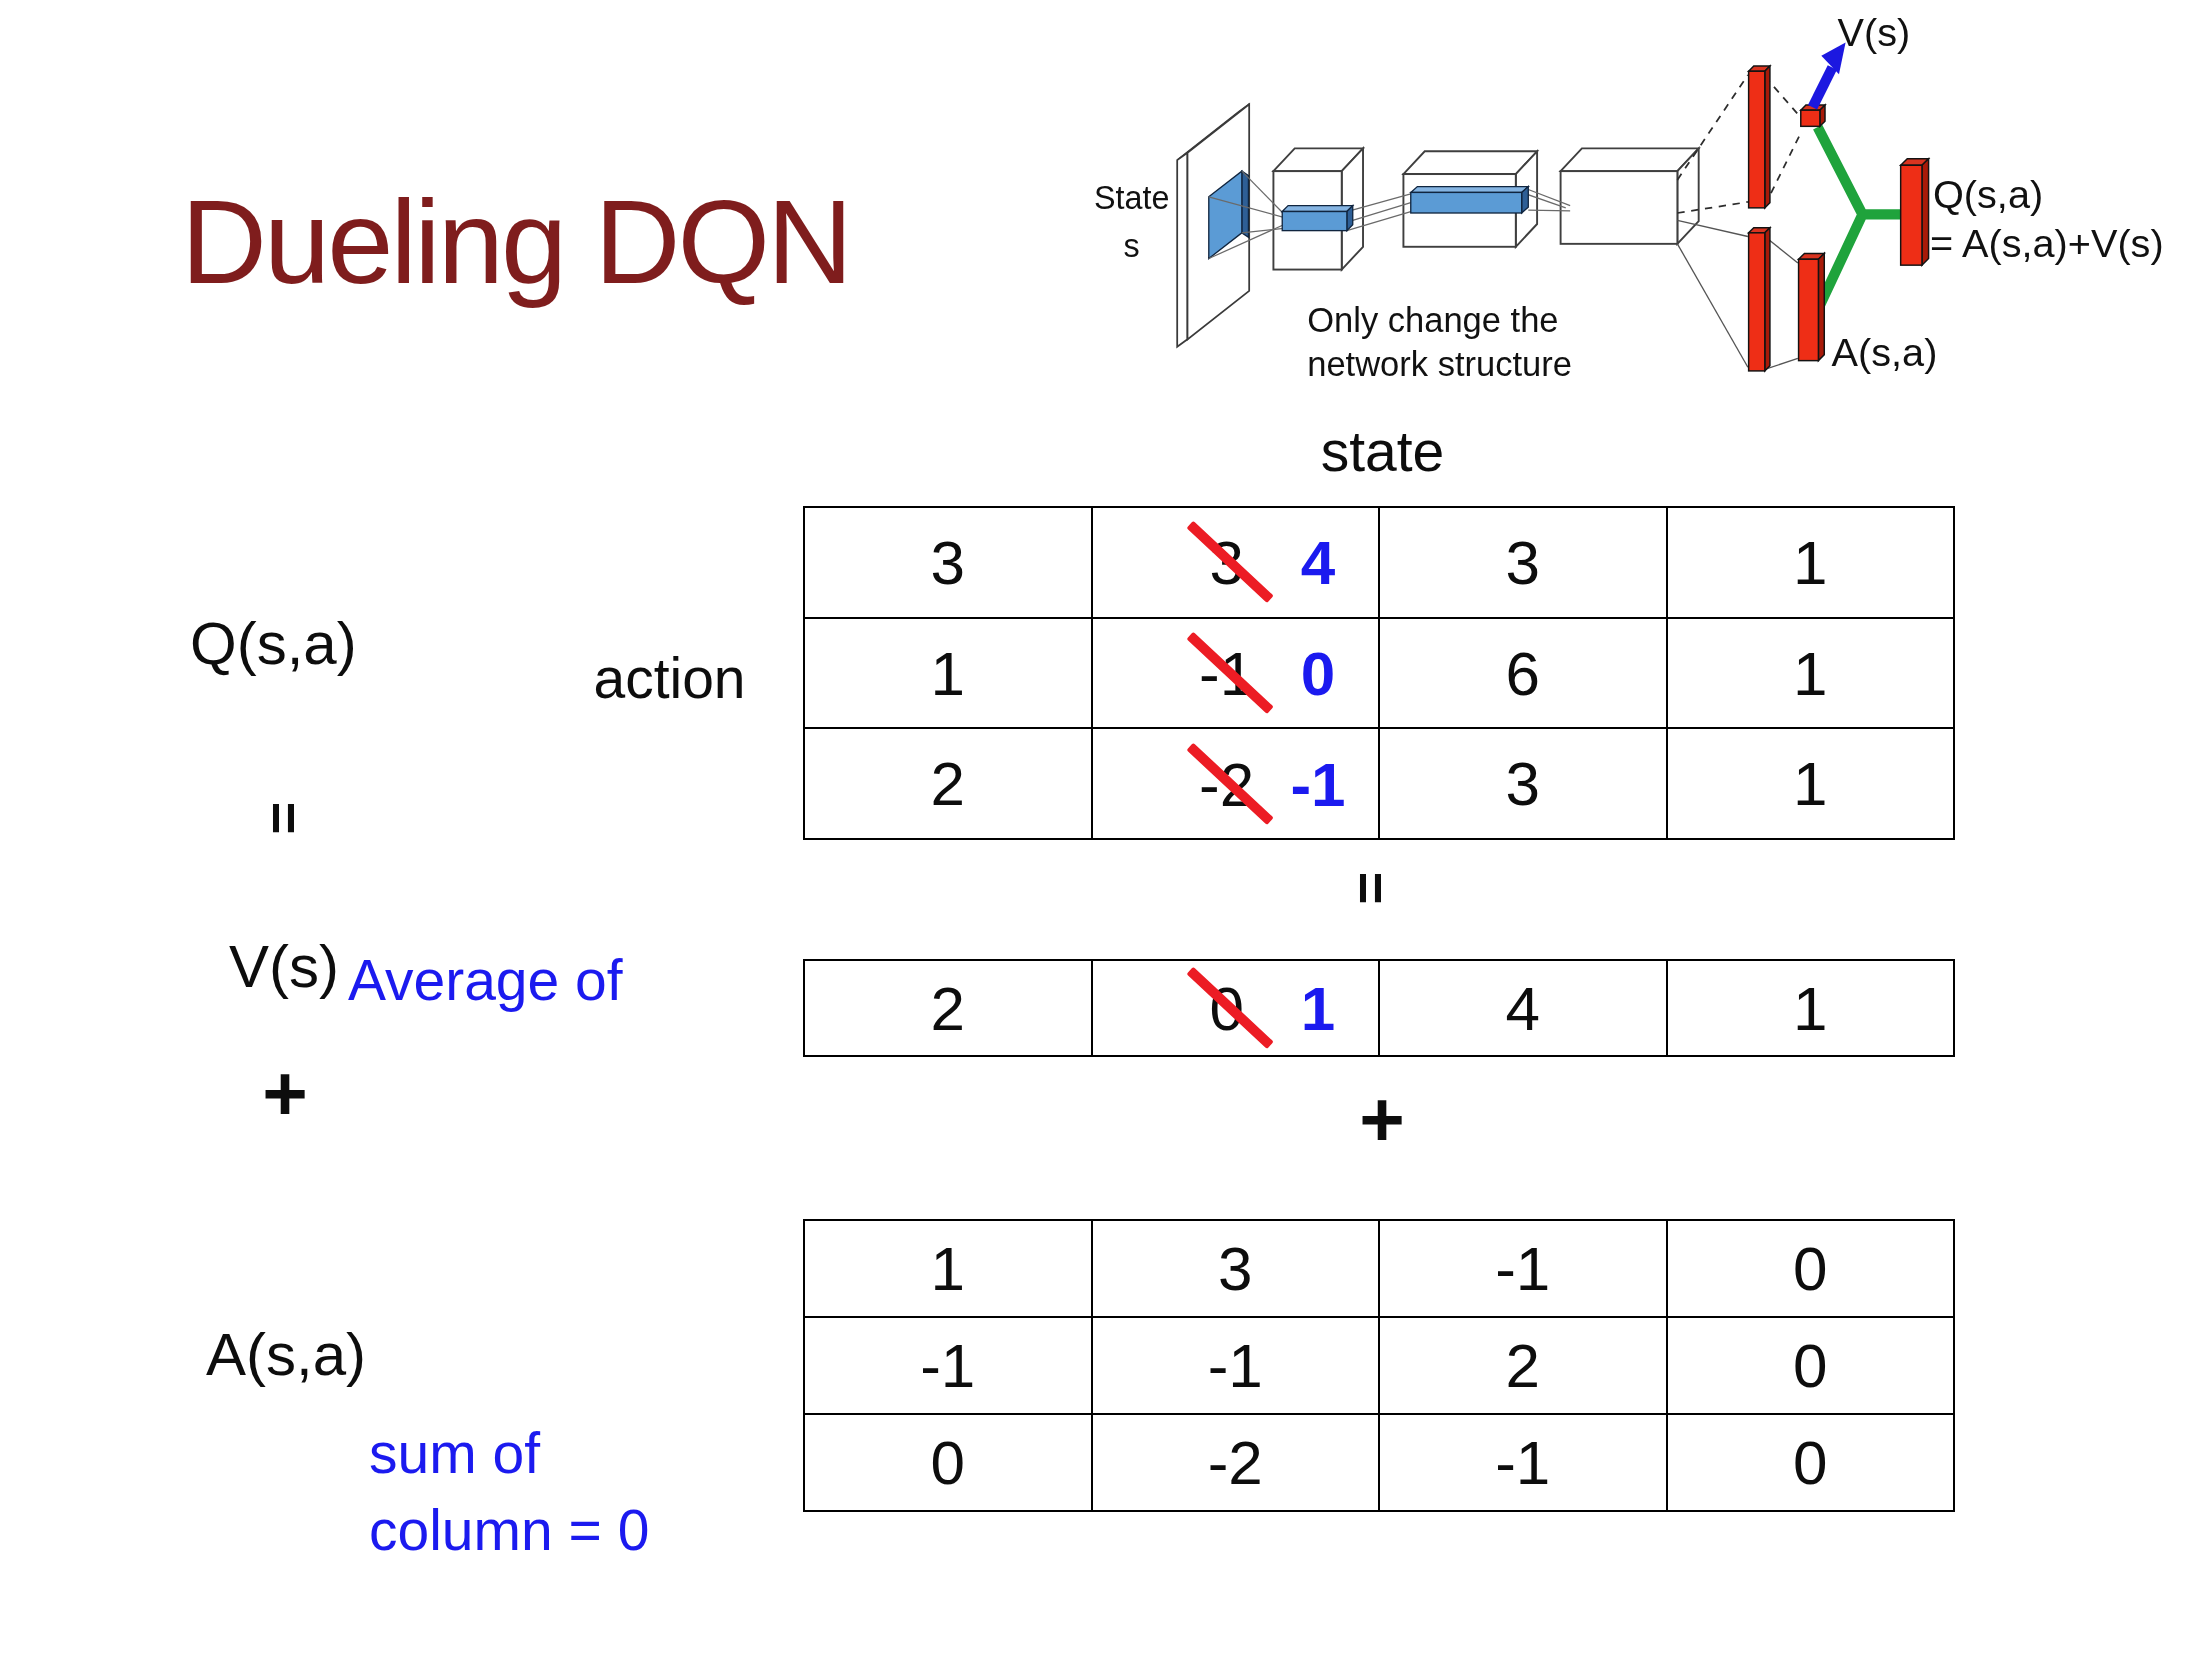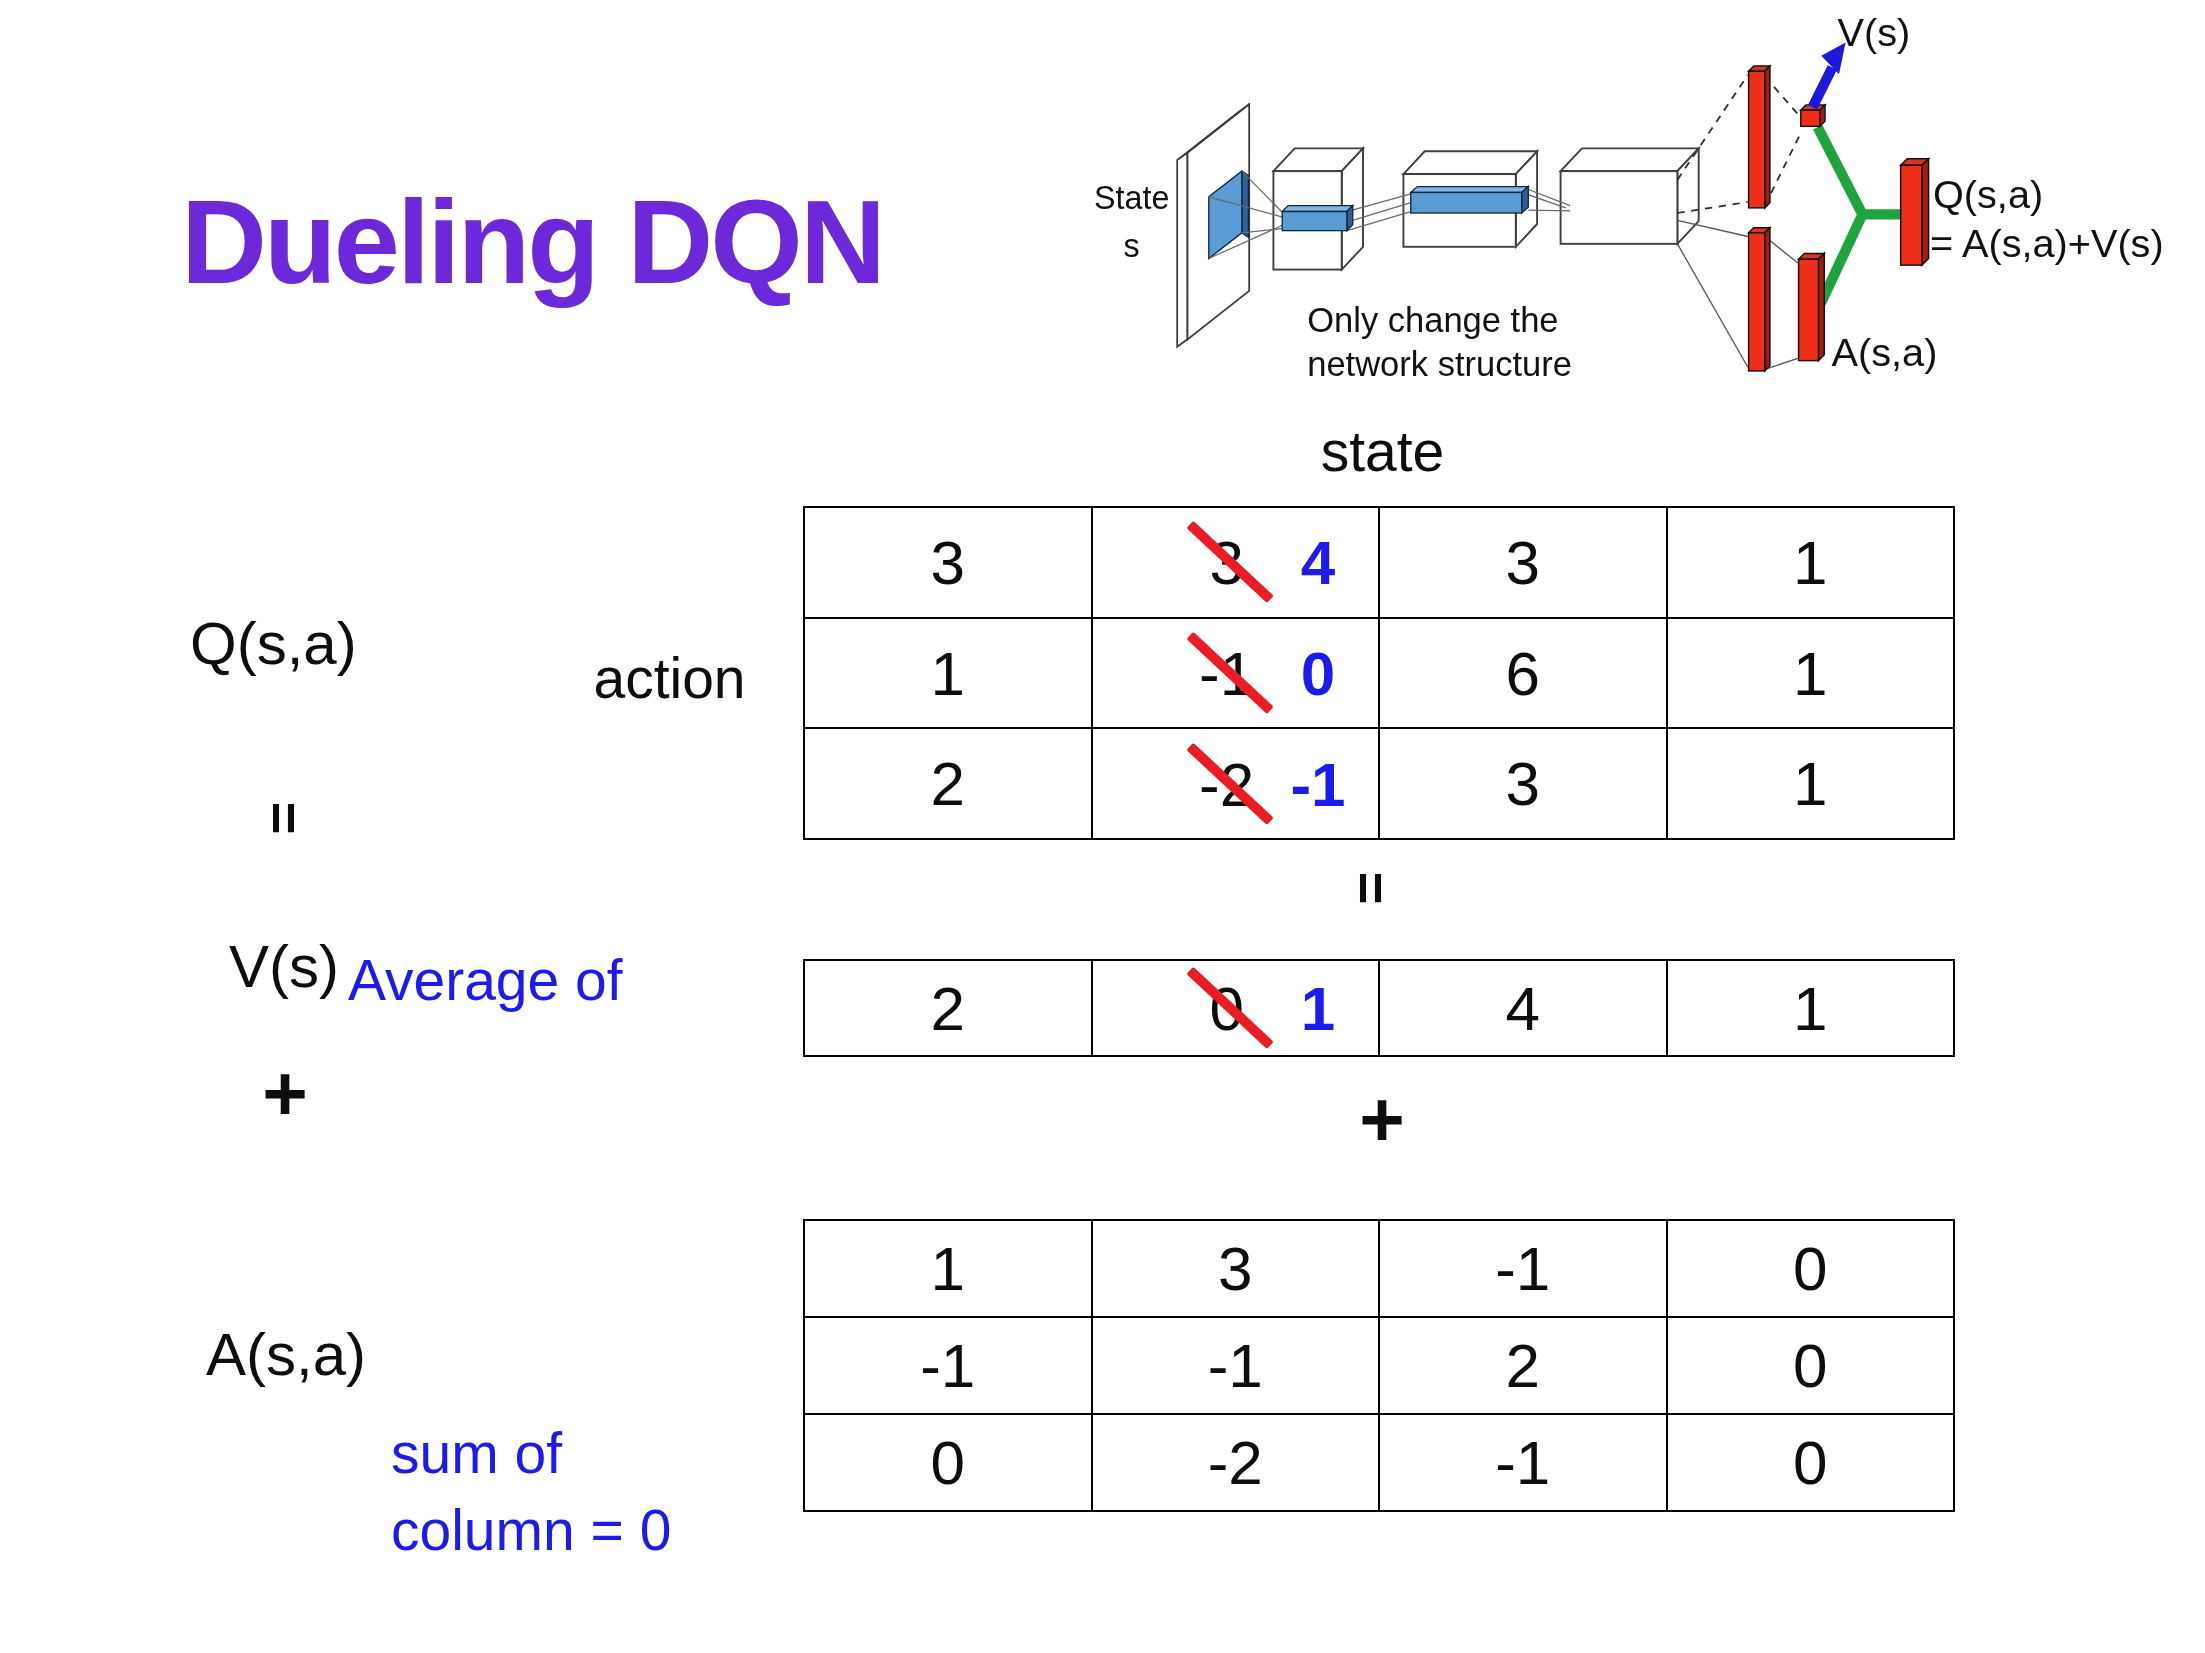--- a/index.html
+++ b/index.html
@@ -12,21 +12,21 @@
     --conv-blue-side:#2e5f96;
     --conv-blue-top:#85b4e2;
     --link-green:#1fa33c;
     --ink:#0d0d0d;
   }
   *{margin:0;padding:0;box-sizing:border-box;}
   html,body{width:2205px;height:1654px;background:#ffffff;overflow:hidden;
     font-family:"Liberation Sans", sans-serif;color:var(--ink);}
   .abs{position:absolute;}
 
-  .title{left:181px;top:173px;font-size:119px;font-weight:700;letter-spacing:-2.9px;color:#6d28d9;}
+  .title{left:181px;top:173px;font-size:119px;font-weight:400;letter-spacing:-2.9px;color:#7f1d1d;}
 
   .diagram{left:1051px;top:0px;width:1147px;height:426px;}
   .diagram text{fill:#111;}
   .dlabel{font-size:54px;}
   .dlabel-small{font-size:44px;}
   .dnote{font-size:47px;fill:var(--accent-blue);}
   .boxline{fill:#ffffff;stroke:#3f3f3f;stroke-width:2.6;}
   .planeline{fill:#ffffff;stroke:#3a3a3a;stroke-width:2.4;}
   .cone{stroke:#6a6a6a;stroke-width:1.7;fill:none;}
   .fan{stroke:#555;stroke-width:1.8;fill:none;}
@@ -52,21 +52,21 @@
     transform:rotate(90deg);font-size:56px;font-weight:700;}
   .eq-left{left:248px;top:781px;}
   .eq-center{left:1335px;top:851px;}
   .plus{width:88px;height:96px;display:flex;align-items:center;justify-content:center;
     font-size:78px;font-weight:700;}
   .plus-left{left:241px;top:1045px;}
   .plus-center{left:1338px;top:1071px;}
 
   .note{color:var(--accent-blue);font-size:57px;line-height:1.2;}
   .avg-note{left:348px;top:946px;}
-  .sum-note{left:391px;top:1415px;line-height:1.35;}
+  .sum-note{left:369px;top:1415px;line-height:1.35;}
 
   .table{left:803px;width:1152px;border:2.9px solid #000;background:#fff;
     display:flex;flex-direction:column;}
   .q-table{top:506px;height:334px;}
   .v-table{top:959px;height:98px;}
   .a-table{top:1219px;height:293px;}
   .trow{flex:1;display:flex;border-bottom:2.9px solid #000;min-height:0;}
   .trow:last-child{border-bottom:none;}
   .tcell{flex:1;position:relative;display:flex;align-items:center;justify-content:center;
     border-right:2.9px solid #000;font-size:62px;min-width:0;}

